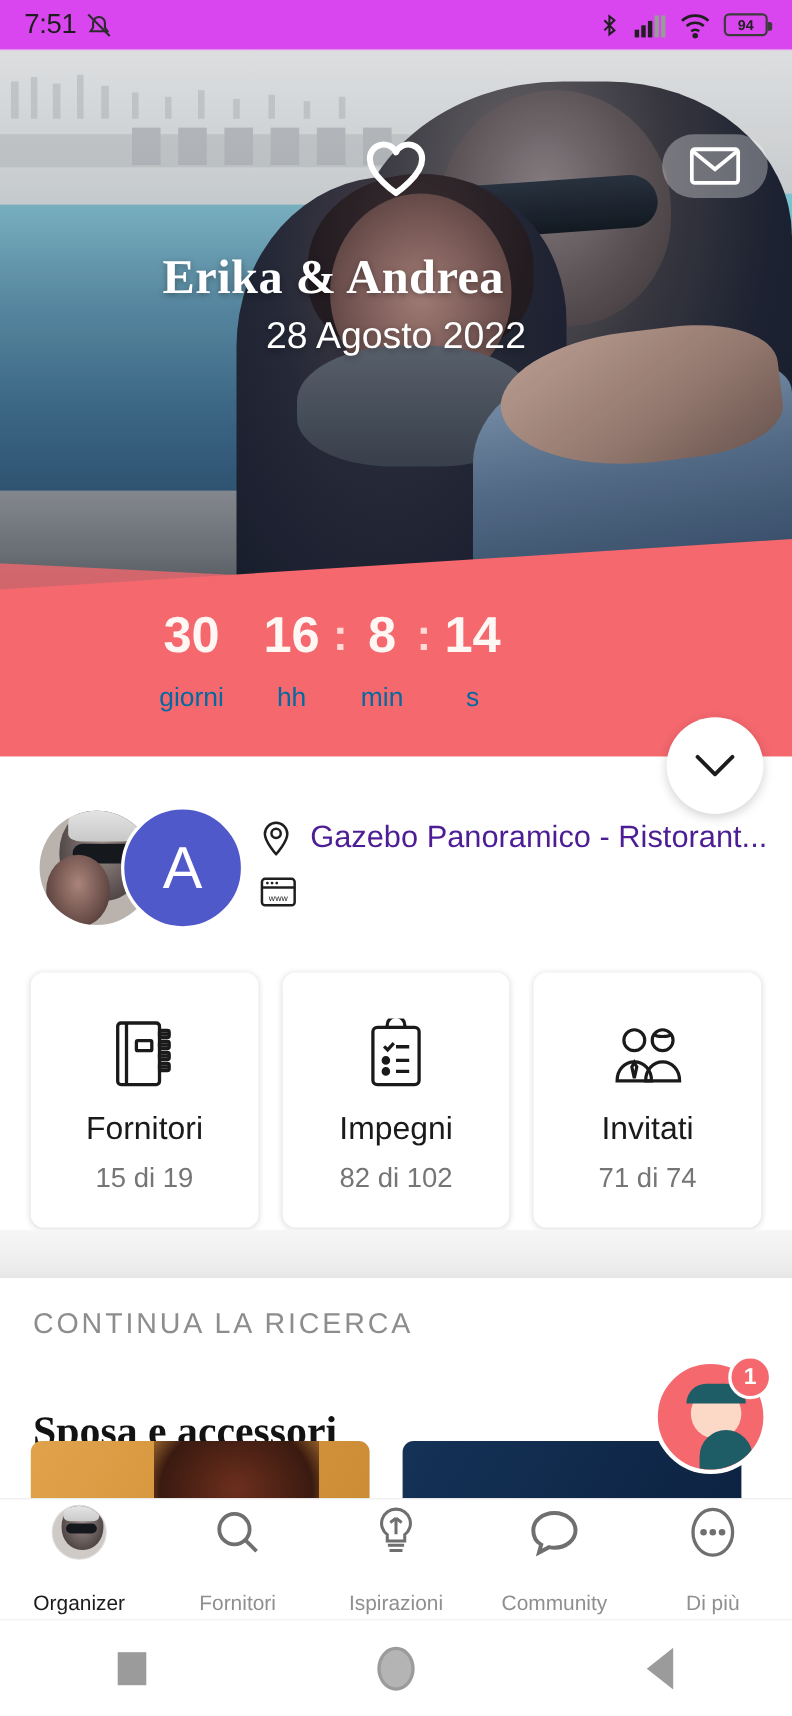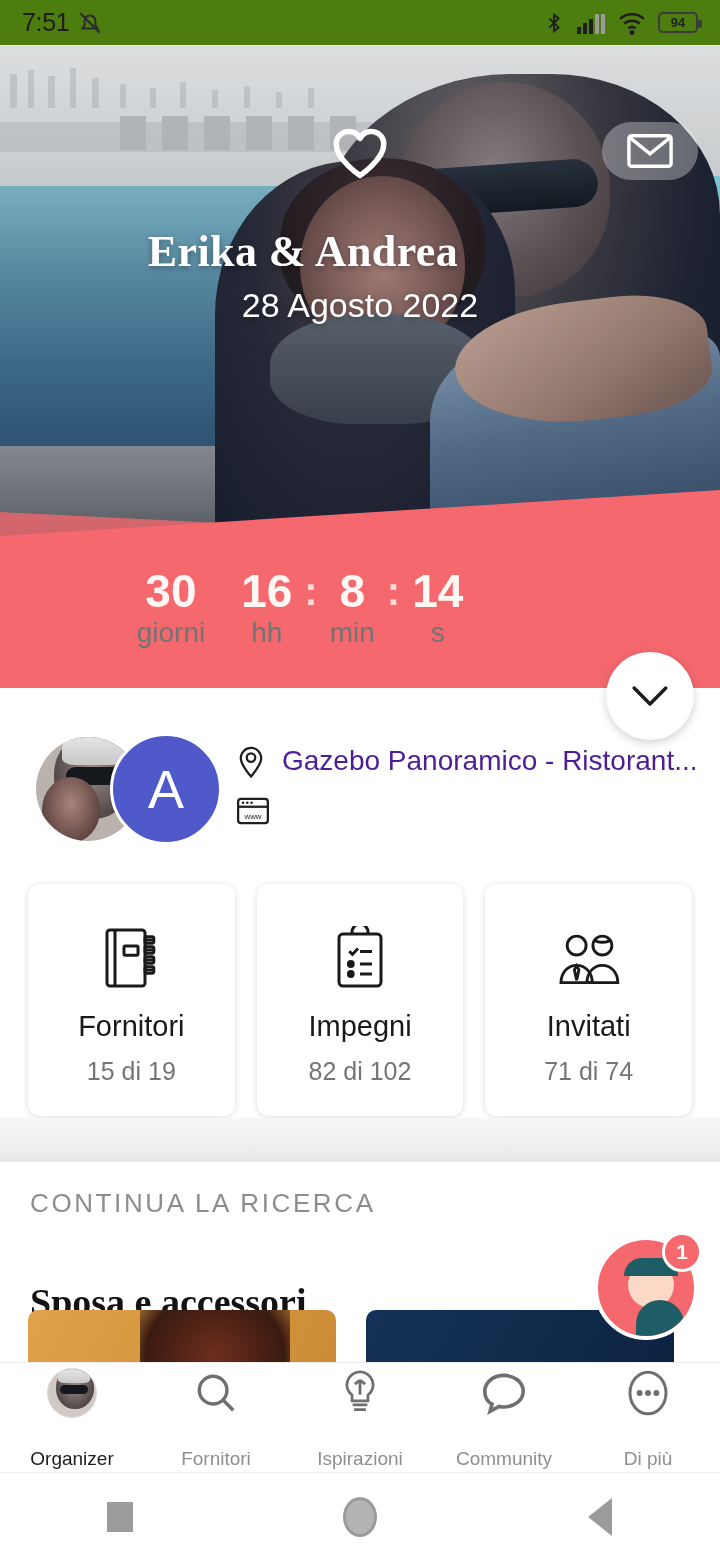--- a/index.html
+++ b/index.html
@@ -7,21 +7,21 @@
     width: 720px; height: 1560px;
     font-family: "Liberation Sans", sans-serif;
     background: #ffffff;
     overflow: hidden;
   }
   .phone { position: relative; width: 720px; height: 1560px; overflow: hidden; background:#fff; }
 
   
   .statusbar {
     position: absolute; top:0; left:0; width:720px; height:46px;
-    background:#4d7c0f; display:flex; align-items:center;
+    background:#d946ef; display:flex; align-items:center;
     justify-content:space-between; padding: 0 22px;
     border-bottom: 1px solid #e8e8e8;
   }
   .sb-left { display:flex; align-items:center; gap:8px; }
   .sb-time { font-size:25px; color:#1d1d1d; letter-spacing:-0.3px; }
   .sb-right { display:flex; align-items:center; gap:11px; }
   .sb-ico { display:block; }
   .battery {
     position:relative; width:40px; height:21px; border:2px solid #3c3c3c;
     border-radius:5px; display:flex; align-items:center; justify-content:center;
@@ -144,21 +144,21 @@
     clip-path: polygon(0 22px, 720px 58px, 720px 104px, 0 74px);
   }
   .cd-inner {
     position:absolute; left:0; top:0; width:600px; height:198px;
     display:flex; flex-direction:column; align-items:center; justify-content:flex-end;
     padding-bottom:39px;
   }
   .cd-row { display:flex; align-items:baseline; justify-content:center; }
   .cd-cell { display:flex; flex-direction:column; align-items:center; }
   .cd-num { font-size:46px; font-weight:700; color:#fff7f3; line-height:1.05; }
-  .cd-lab { font-size:28px; color:#737373; margin-top:2px; }
+  .cd-lab { font-size:24px; color:#0369a1; margin-top:20px; }
   .cd-sep { font-size:40px; font-weight:700; color:#ffd9d6; padding:0 12px; position:relative; top:-2px;}
   .cd-gap { width:36px; }
 
   .cd-fab {
     position:absolute; right:26px; top:652px; width:88px; height:88px;
     border-radius:50%; background:#ffffff;
     box-shadow:0 3px 10px rgba(0,0,0,0.18);
     display:flex; align-items:center; justify-content:center; cursor:pointer;
     z-index:6;
   }

